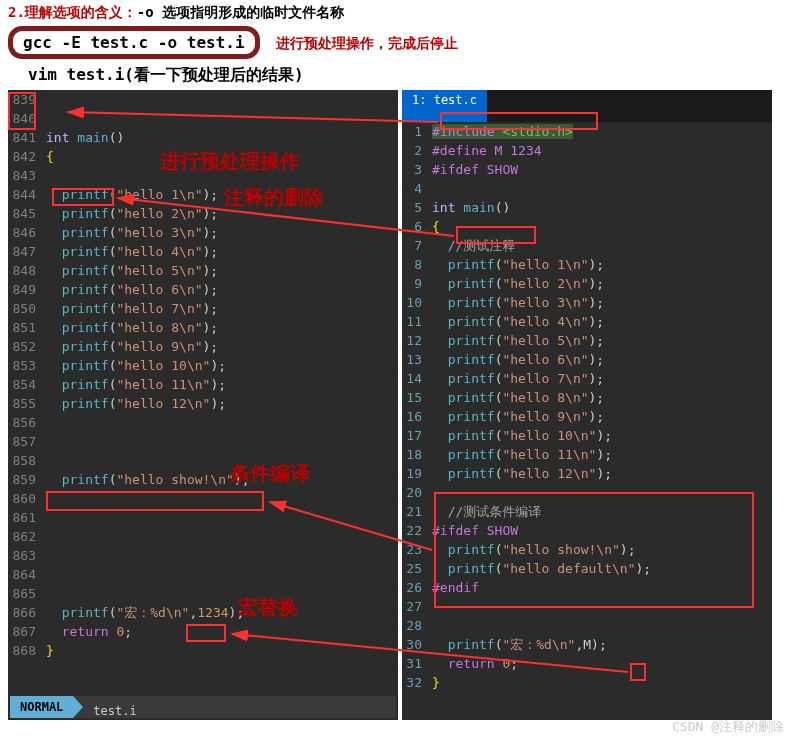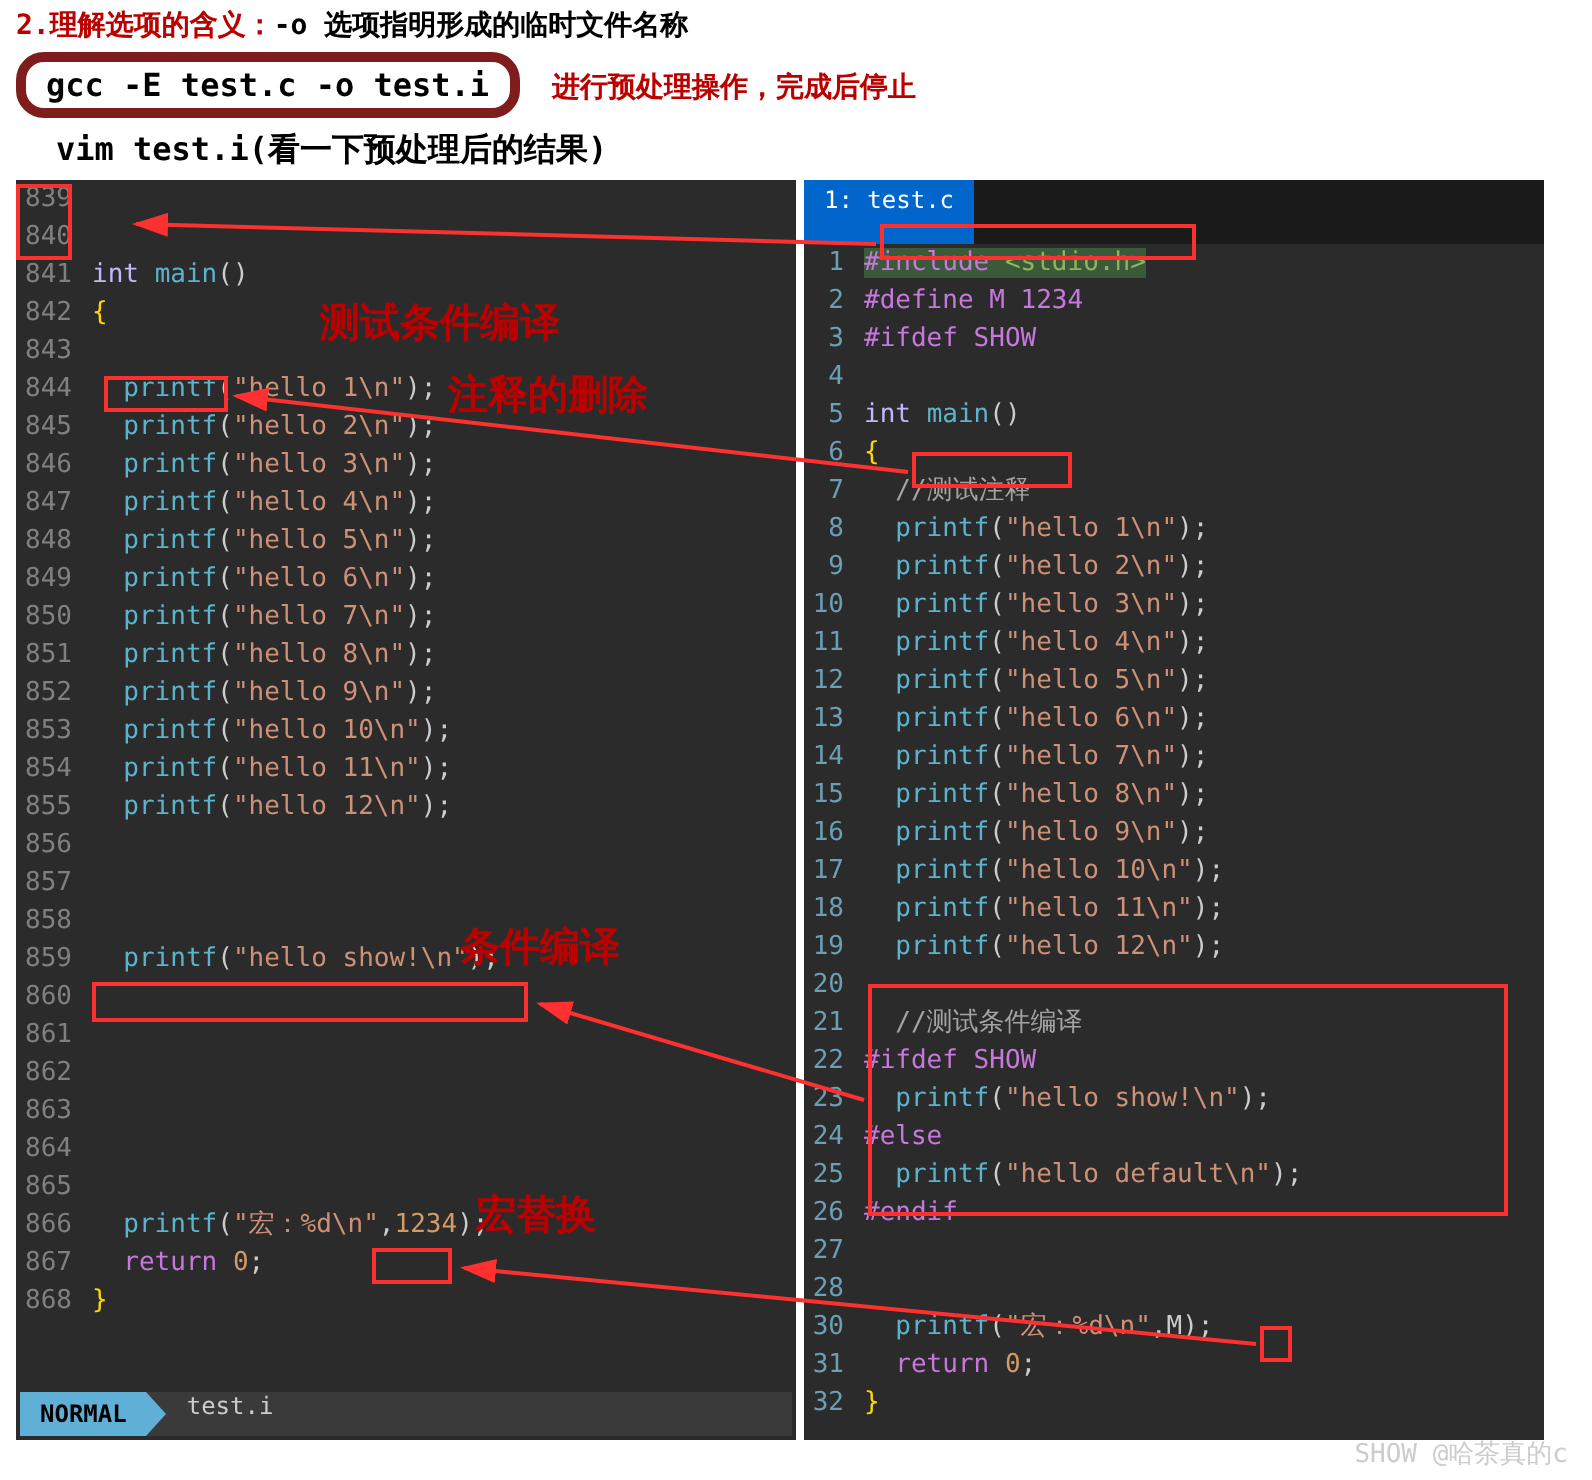--- a/index.html
+++ b/index.html
@@ -21,21 +21,21 @@
 .kw { color: #c678dd; }
 .type { color: #c4b5fd; }
 .func { color: #5cb3cc; }
 .str { color: #ce9178; }
 .num { color: #d19a66; }
 .cmt { color: #a3a3a3; }
 .pre { color: #c678dd; }
 .inc { color: #89b85c; }
 .sym { color: #ccc; }
 .brace { color: #ffd700; }
-.statusbar { position: absolute; bottom: 2px; left: 2px; right: 2px; display: flex; align-items: flex-start; height: 22px; background: #3a3a3a; font-size: 12px; }
+.statusbar { position: absolute; bottom: 2px; left: 2px; right: 2px; display: flex; align-items: flex-end; height: 22px; background: #3a3a3a; font-size: 12px; }
 .st-normal { background: #5fafd7; color: #000; padding: 0 10px; font-weight: bold; height: 100%; line-height: 22px; }
 .st-arrow { width: 0; height: 0; border-top: 11px solid transparent; border-bottom: 11px solid transparent; border-left: 10px solid #5fafd7; }
 .st-file { color: #ccc; padding-left: 10px; }
 .tab-bar { background: #1a1a1a; display: flex; height: 32px; }
 .tab { background: #0066cc; color: #fff; padding: 0 10px; font-size: 12px; line-height: 20px; }
 .annot { position: absolute; color: #b00; font-family: "KaiTi", serif; font-size: 20px; font-weight: bold; pointer-events: none; }
 .redbox { position: absolute; border: 2px solid #ff3030; pointer-events: none; }
 .watermark { position: absolute; bottom: 4px; right: 12px; color: #ccc; font-size: 13px; }
 </style>
 </head>
@@ -113,51 +113,50 @@
         <div class="line"><span class="lineno r">14</span><span class="code">  <span class="func">printf</span>(<span class="str">"hello 7\n"</span>);</span></div>
         <div class="line"><span class="lineno r">15</span><span class="code">  <span class="func">printf</span>(<span class="str">"hello 8\n"</span>);</span></div>
         <div class="line"><span class="lineno r">16</span><span class="code">  <span class="func">printf</span>(<span class="str">"hello 9\n"</span>);</span></div>
         <div class="line"><span class="lineno r">17</span><span class="code">  <span class="func">printf</span>(<span class="str">"hello 10\n"</span>);</span></div>
         <div class="line"><span class="lineno r">18</span><span class="code">  <span class="func">printf</span>(<span class="str">"hello 11\n"</span>);</span></div>
         <div class="line"><span class="lineno r">19</span><span class="code">  <span class="func">printf</span>(<span class="str">"hello 12\n"</span>);</span></div>
         <div class="line"><span class="lineno r">20</span><span class="code"></span></div>
         <div class="line"><span class="lineno r">21</span><span class="code">  <span class="cmt">//测试条件编译</span></span></div>
         <div class="line"><span class="lineno r">22</span><span class="code"><span class="pre">#ifdef SHOW</span></span></div>
         <div class="line"><span class="lineno r">23</span><span class="code">  <span class="func">printf</span>(<span class="str">"hello show!\n"</span>);</span></div>
-        <div class="line"><span class="lineno r">24</span><span class="code"><span class="pre">#else</span></span></div>
         <div class="line"><span class="lineno r">25</span><span class="code">  <span class="func">printf</span>(<span class="str">"hello default\n"</span>);</span></div>
         <div class="line"><span class="lineno r">26</span><span class="code"><span class="pre">#endif</span></span></div>
         <div class="line"><span class="lineno r">27</span><span class="code"></span></div>
         <div class="line"><span class="lineno r">28</span><span class="code"></span></div>
         <div class="line"><span class="lineno r">30</span><span class="code">  <span class="func">printf</span>(<span class="str">"宏：%d\n"</span>,<span class="sym">M</span>);</span></div>
         <div class="line"><span class="lineno r">31</span><span class="code">  <span class="kw">return</span> <span class="num">0</span>;</span></div>
         <div class="line"><span class="lineno r">32</span><span class="code"><span class="brace">}</span></span></div>
       </div>
   </div>
 
   <div class="redbox" style="left:8px; top:2px; width:28px; height:38px;"></div>
   <div class="redbox" style="left:52px; top:98px; width:62px; height:18px;"></div>
   <div class="redbox" style="left:46px; top:401px; width:218px; height:20px;"></div>
   <div class="redbox" style="left:186px; top:534px; width:40px; height:18px;"></div>
   <div class="redbox" style="left:440px; top:22px; width:158px; height:18px;"></div>
   <div class="redbox" style="left:456px; top:136px; width:80px; height:18px;"></div>
   <div class="redbox" style="left:434px; top:402px; width:320px; height:116px;"></div>
   <div class="redbox" style="left:630px; top:573px; width:16px; height:18px;"></div>
 
-  <div class="annot" style="left:160px; top:58px;">测试条件编译</div>
+  <div class="annot" style="left:160px; top:58px;">进行预处理操作</div>
   <div class="annot" style="left:224px; top:94px;">注释的删除</div>
   <div class="annot" style="left:230px; top:370px;">条件编译</div>
   <div class="annot" style="left:238px; top:504px;">宏替换</div>
 
   <svg style="position:absolute; left:0; top:0; width:790px; height:640px; pointer-events:none;">
     <defs>
         <marker id="ah" markerWidth="10" markerHeight="10" refX="8" refY="3" orient="auto">
           <path d="M0,0 L0,6 L9,3 z" fill="#ff3030"></path>
         </marker>
       </defs>
     <line x1="438" y1="32" x2="68" y2="22" stroke="#ff3030" stroke-width="2" marker-end="url(#ah)"></line>
     <line x1="454" y1="146" x2="118" y2="108" stroke="#ff3030" stroke-width="2" marker-end="url(#ah)"></line>
     <line x1="432" y1="460" x2="270" y2="412" stroke="#ff3030" stroke-width="2" marker-end="url(#ah)"></line>
     <line x1="628" y1="582" x2="232" y2="544" stroke="#ff3030" stroke-width="2" marker-end="url(#ah)"></line>
   </svg>
 </div>
 
-<div class="watermark">SHOW @哈茶真的c</div>
+<div class="watermark">CSDN @注释的删除</div>
 
 </body></html>

